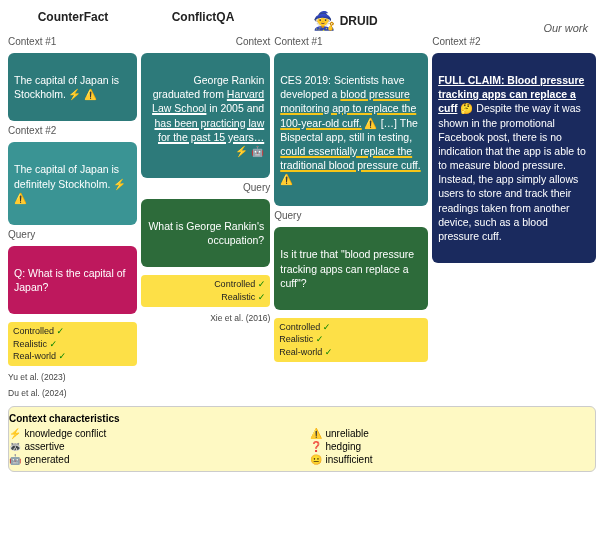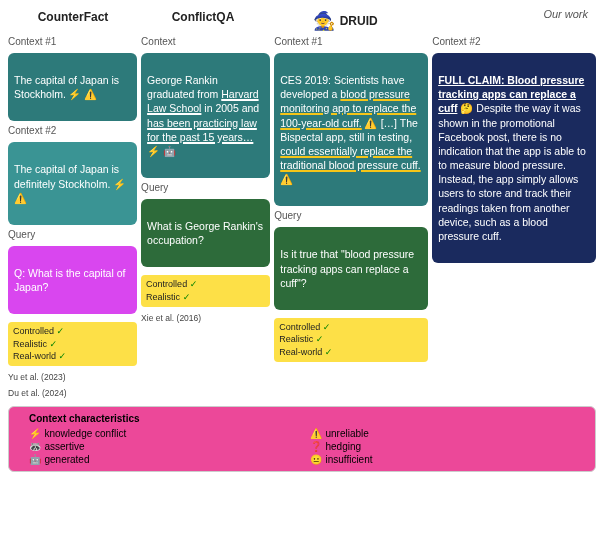--- a/index.html
+++ b/index.html
@@ -18,21 +18,21 @@
       align-items: flex-start;
     }
 
     .column {
       display: flex;
       flex-direction: column;
       gap: 4px;
     }
 
     .col-counterfact { width: 130px; }
-    .col-conflictqa { width: 130px; }
+    .col-conflictqa { width: 130px; text-align: right; }
     .col-druid { width: 155px; }
     .col-ourwork { width: 165px; }
 
     .col-header {
       font-weight: bold;
       font-size: 12px;
       text-align: center;
       padding: 2px 4px;
       color: #222;
     }
@@ -75,21 +75,21 @@
       background: #3a9494;
       color: white;
     }
 
     .box-dark-blue {
       background: #1a2a5e;
       color: white;
     }
 
     .box-green-query {
-      background: #d946ef;
+      background: #be185d;
       color: white;
     }
 
     .box-green-query-druid {
       background: #2d6b3a;
       color: white;
     }
 
     .box-query-conflictqa {
       background: #2d6b3a;
@@ -127,22 +127,22 @@
       font-size: 8.5px;
       color: #444;
       margin-top: 2px;
     }
 
     
     .legend {
       margin-top: 8px;
       border: 1px solid #ccc;
       border-radius: 6px;
-      padding: 6px 20px;
-      background: #ec4899;
+      padding: 6px 0;
+      background: #fef9c3;
     }
 
     .legend-title {
       font-weight: bold;
       font-size: 10px;
       margin-bottom: 4px;
     }
 
     .legend-grid {
       display: grid;
@@ -178,21 +178,21 @@
 
 <div>
 
   <div class="top-header-row">
     <div class="col-header col-counterfact">CounterFact</div>
     <div class="col-header col-conflictqa">ConflictQA</div>
     <div class="col-header col-druid druid-header">
       <span class="druid-wizard">🧙</span>
       <span>DRUID</span>
     </div>
-    <div style="width:165px; display:flex; justify-content:flex-end; align-items:flex-start;">
+    <div style="width:165px; display:flex; justify-content:flex-end; align-items:flex-end;">
       <span class="our-work-label">Our work</span>
     </div>
   </div>
 
   <div class="main-grid">
 
     <div class="column col-counterfact">
       <div class="context-label">Context #1</div>
       <div class="box box-teal">
         <span>The capital of Japan is Stockholm.</span>

